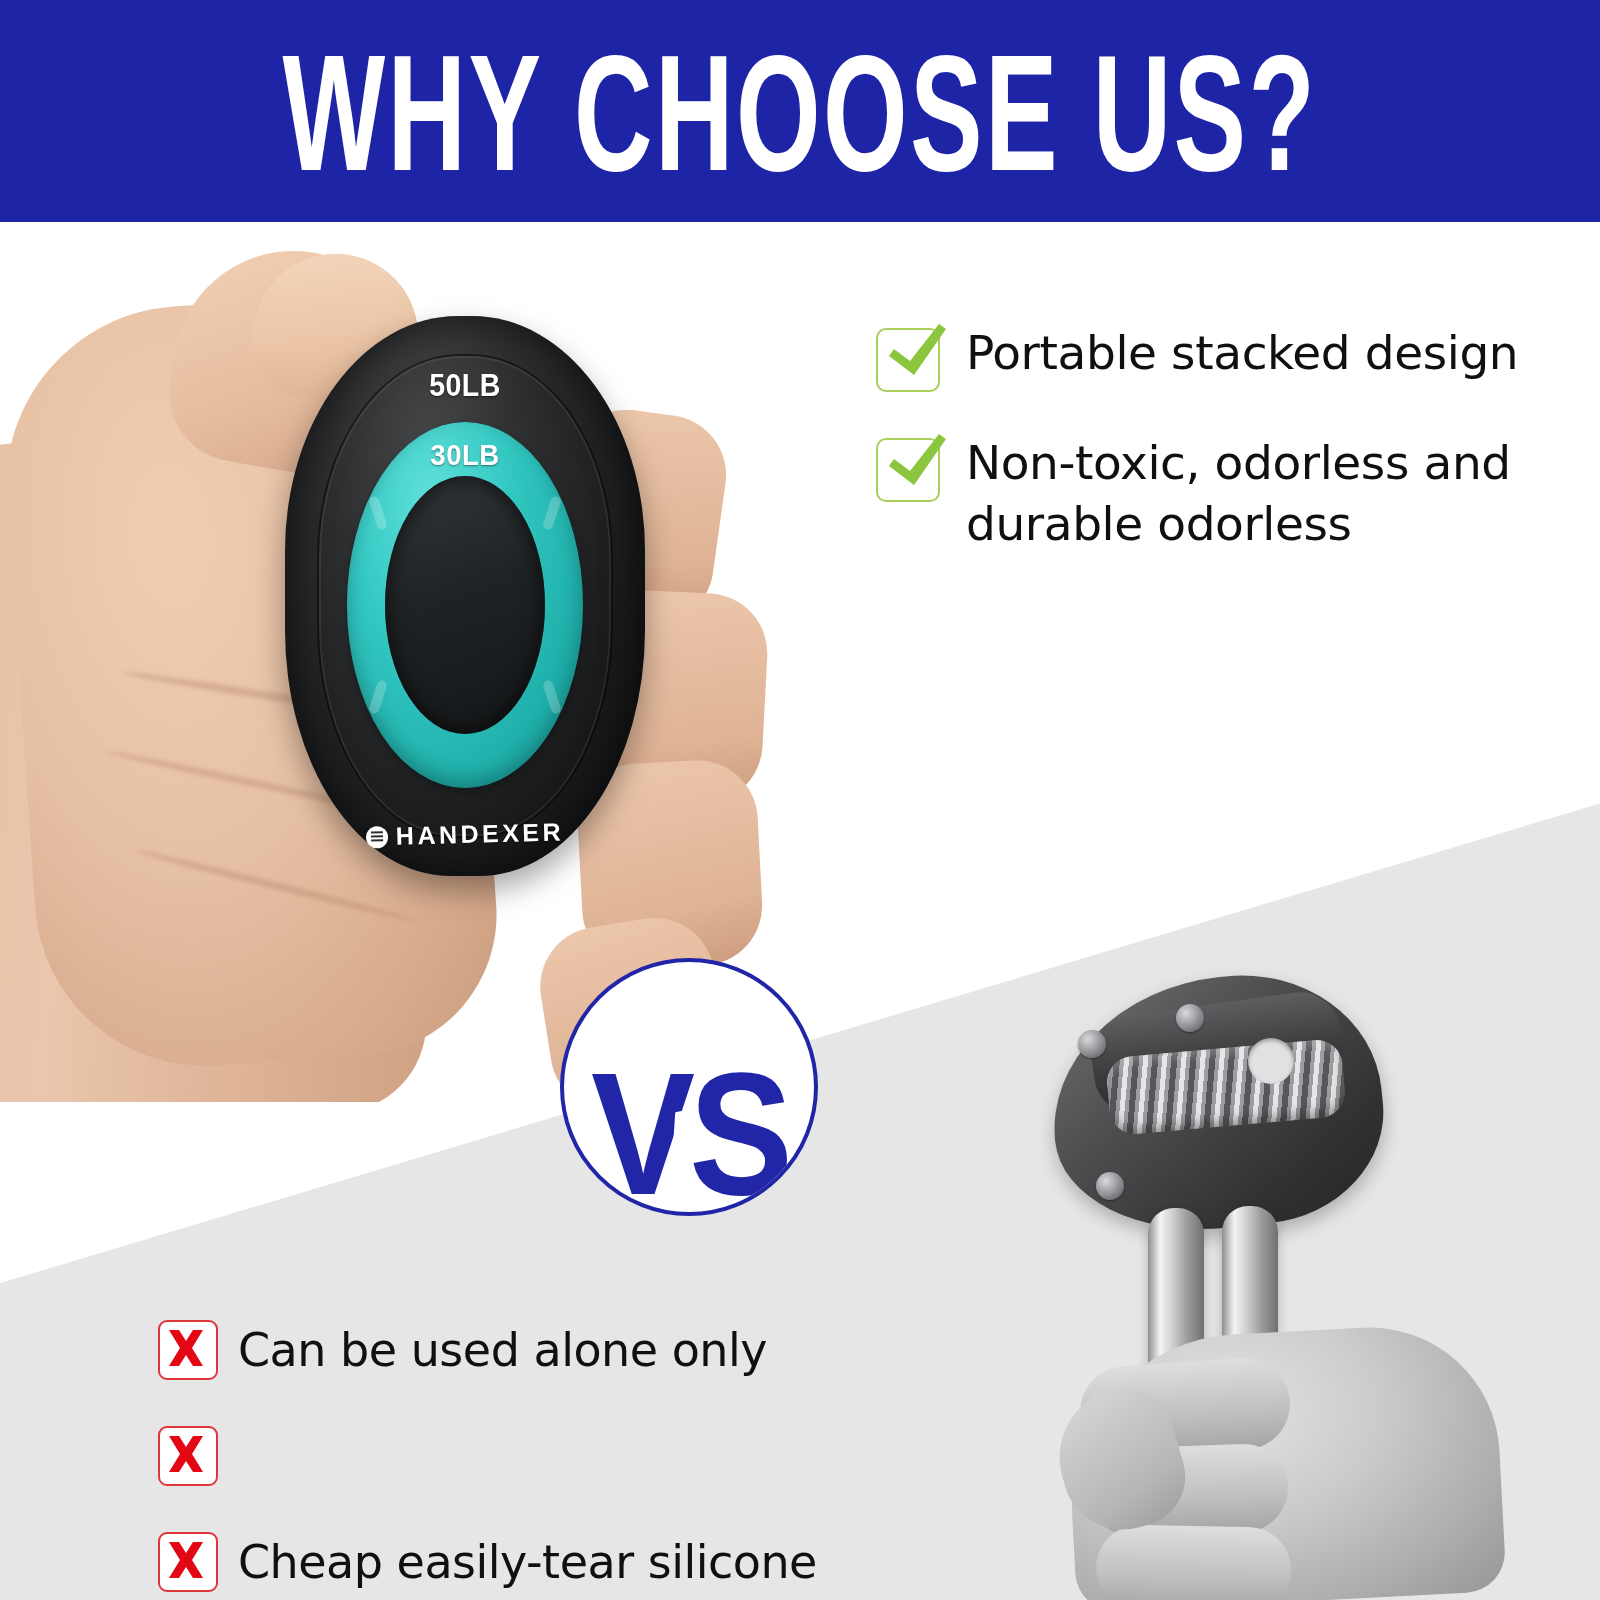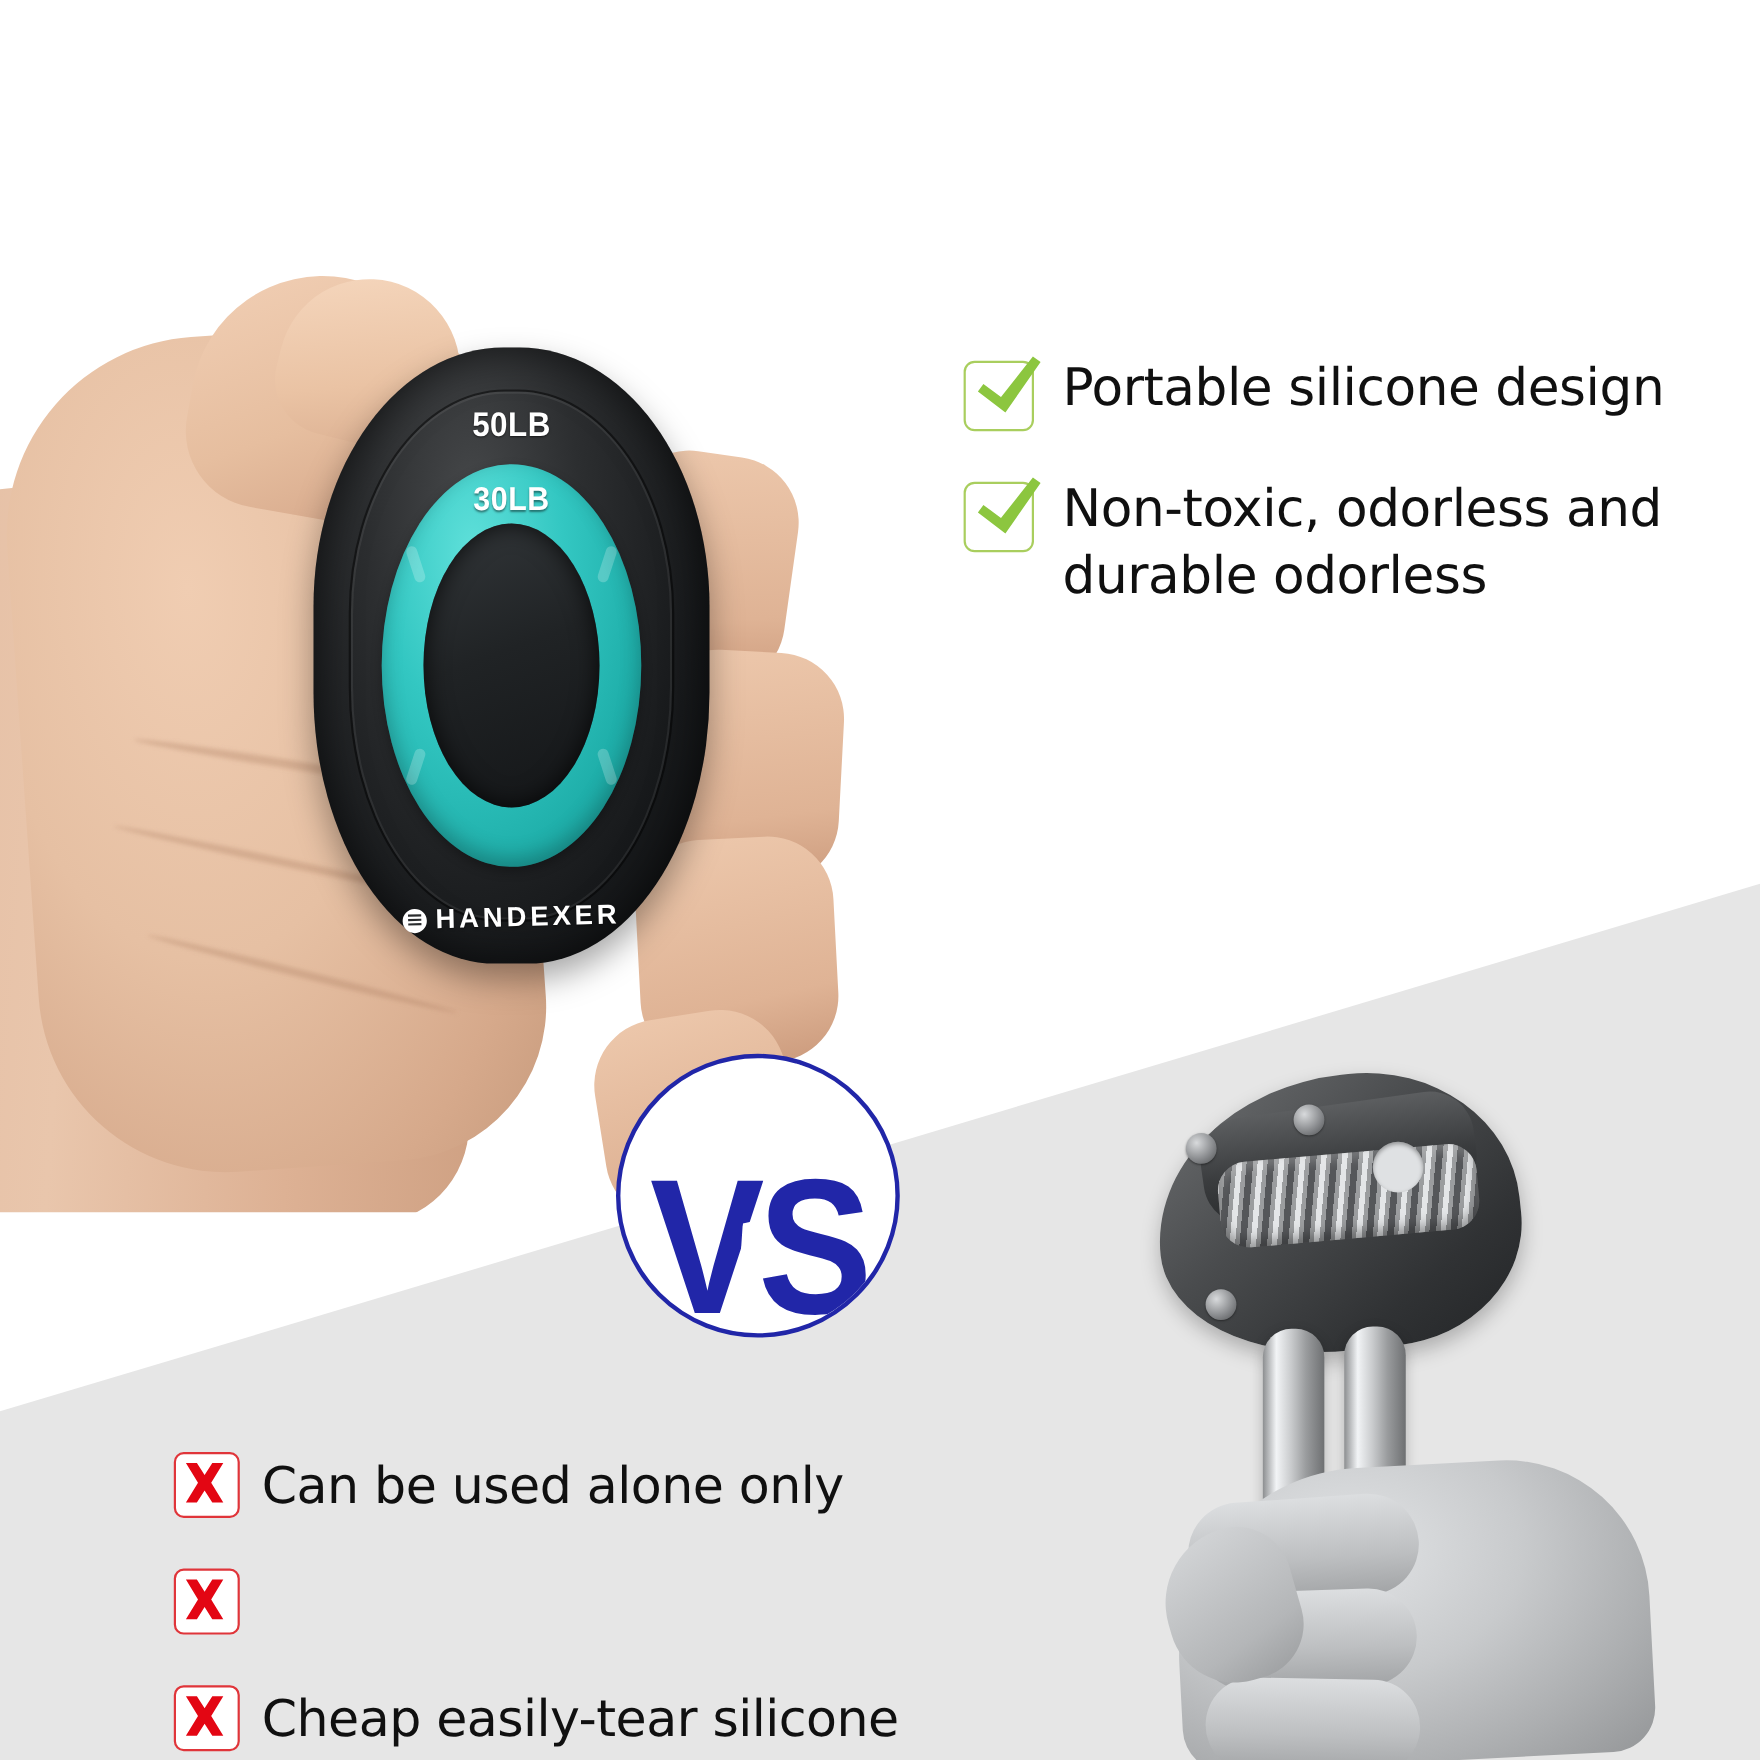--- a/index.html
+++ b/index.html
@@ -265,20 +265,23 @@
     position:absolute;left:60px;top:430px;width:120px;height:140px;
     background:linear-gradient(160deg,#D6D8DA 0%,#B4B6B8 70%,#9A9C9E 100%);
     border-radius:70px 50px 50px 60px;transform:rotate(-16deg);
   }
 </style>
 </head>
 <body>
 
 <div class="stage">
 
+  <div class="banner">
+    <div class="banner-title">WHY CHOOSE US?</div>
+  </div>
 
   <div class="gray-band"></div>
 
   <div class="photo-left">
 
     <div class="forearm"></div>
     <div class="palm"></div>
 
     <div class="crease" style="left:120px;top:470px;width:300px;height:8px;transform:rotate(9deg);"></div>
     <div class="crease" style="left:100px;top:560px;width:330px;height:7px;transform:rotate(12deg);"></div>
@@ -318,21 +321,21 @@
   </div>
 
   <div class="pros">
 
     <div class="p-row">
       <span class="chk-box">
         <svg viewBox="0 0 72 72" aria-hidden="true">
           <path d="M8 38 L13 31 L29 43 L58 6 L65 11 L33 57 Z" fill="#8CC63F"></path>
         </svg>
       </span>
-      <span class="p-text">Portable silicone design</span>
+      <span class="p-text">Portable stacked design</span>
     </div>
 
 
     <div class="p-row">
       <span class="chk-box">
         <svg viewBox="0 0 72 72" aria-hidden="true">
           <path d="M8 38 L13 31 L29 43 L58 6 L65 11 L33 57 Z" fill="#8CC63F"></path>
         </svg>
       </span>
       <span class="p-text">Non-toxic, odorless and durable odorless</span>

